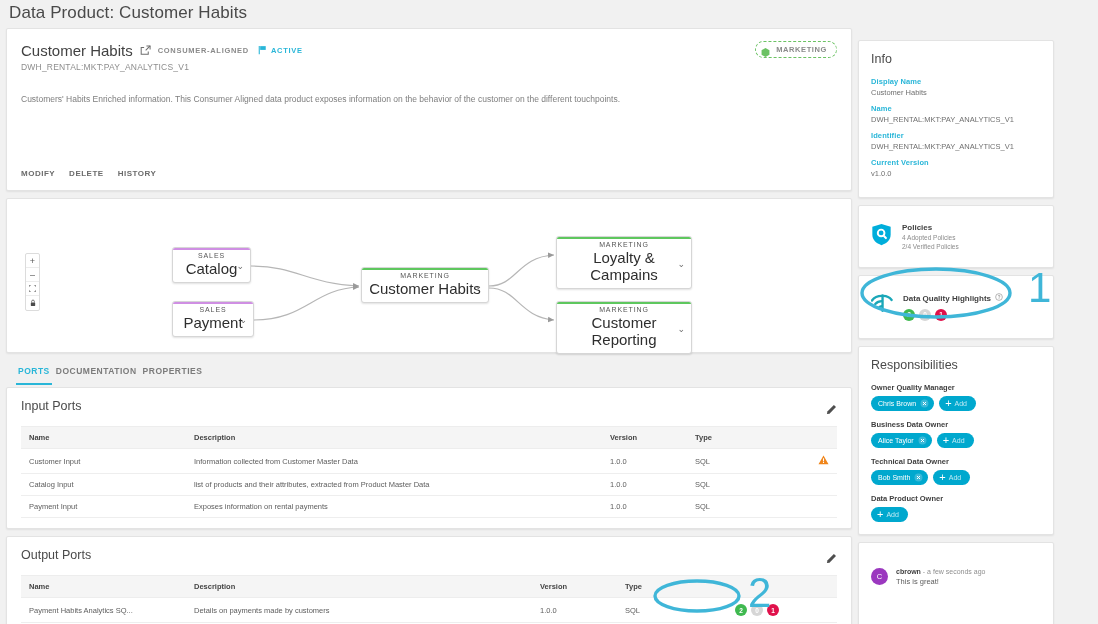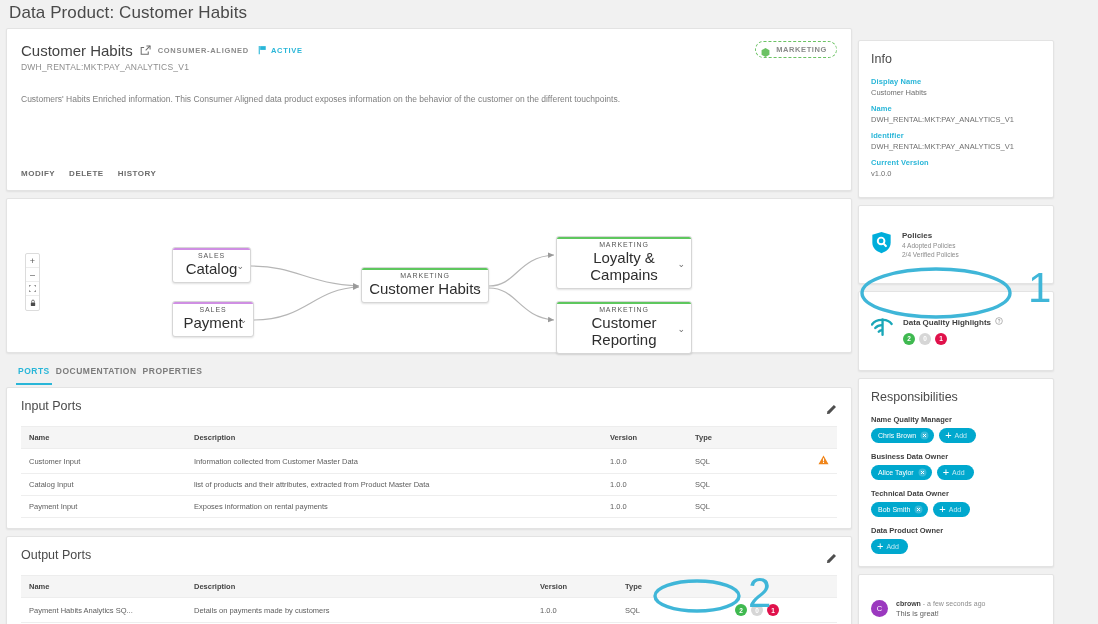--- a/index.html
+++ b/index.html
@@ -117,21 +117,21 @@
     display: flex; align-items: center; justify-content: center;
   }
 
   
   .side-card { padding: 11px 12px 12px 12px; }
   .side-title { font-size: 12.5px; color: #4a4a4a; margin-bottom: 11px; }
   .kv { margin-bottom: 7px; }
   .kv .k { font-size: 7.5px; color: #29b6d8; font-weight: 700; letter-spacing: .1px; }
   .kv .v { font-size: 7.5px; color: #6f6f6f; margin-top: 2px; }
 
-  .icon-card { display: flex; gap: 10px; align-items: flex-start; padding: 25px 12px; }
+  .icon-card { display: flex; gap: 10px; align-items: flex-start; padding: 17px 12px; }
   .icon-card .txt .t { font-size: 8px; font-weight: 700; color: #3f3f3f; }
   .icon-card .txt .s { font-size: 6.5px; color: #8b8b8b; margin-top: 2px; }
 
   .resp-group { margin-bottom: 9px; }
   .resp-label { font-size: 7.5px; font-weight: 700; color: #3f3f3f; margin-bottom: 4px; }
   .chips { display: flex; gap: 5px; align-items: center; }
   .chip {
     background: #00a8ce; color: #fff; border-radius: 11px;
     height: 15px; padding: 0 5px 0 7px; display: flex; align-items: center; gap: 4px;
     font-size: 7px; cursor: pointer;
@@ -445,21 +445,21 @@
           <span class="qb" style="background:#d6d6d6">0</span>
           <span class="qb" style="background:#e0114b">1</span>
         </div>
       </div>
     </div>
 
     <div class="card side-card">
       <div class="side-title">Responsibilities</div>
 
       <div class="resp-group">
-        <div class="resp-label">Name Quality Manager</div>
+        <div class="resp-label">Owner Quality Manager</div>
         <div class="chips">
           <span class="chip">
             <span>Chris Brown</span>
             <span class="xcircle">
               <svg width="9" height="9" viewBox="0 0 10 10">
                   <circle cx="5" cy="5" r="4.4" fill="#3ab9d8"></circle>
                   <path d="M3.3 3.3 6.7 6.7M6.7 3.3 3.3 6.7" stroke="#fff" stroke-width="1.1"></path>
                 </svg>
             </span>
           </span>

